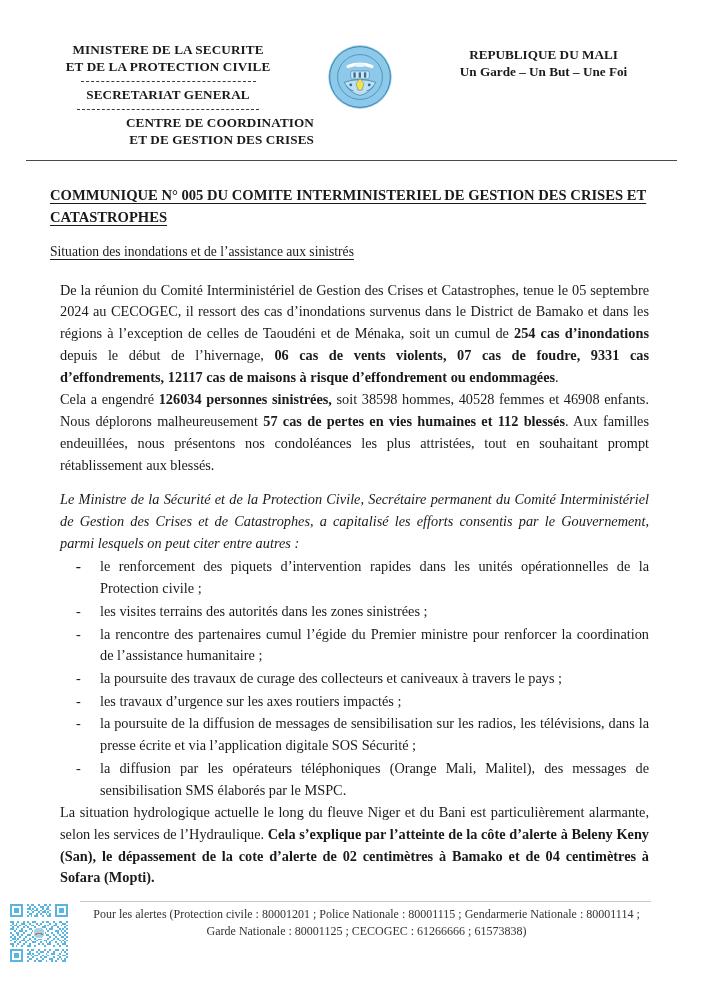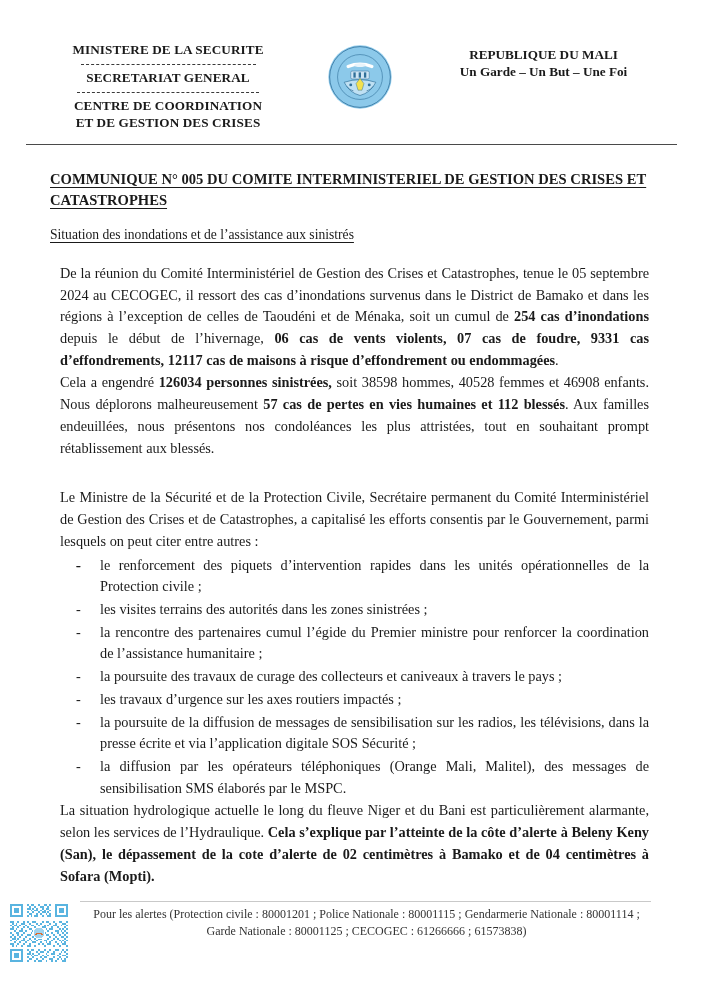--- a/index.html
+++ b/index.html
@@ -43,21 +43,21 @@
   .dashsep {
     border: none;
     border-top: 1.5px dashed #3a3a3a;
     width: 175px;
     margin: 5px auto 5px auto;
     height: 0;
   }
   .dashsep.wide { width: 182px; }
   .centre-block {
     margin-top: 2px;
-    text-align: center;
+    text-align: right;
   }
 
   .header-seal {
     width: 92px;
     display: flex;
     justify-content: center;
     padding-top: 2px;
   }
   .seal {
     width: 66px;
@@ -107,21 +107,21 @@
     margin-top: 20px;
     font-size: 14.3px;
     line-height: 1.52;
     text-align: justify;
   }
   p.para {
     margin: 0 0 1px 0;
     text-align: justify;
     text-justify: inter-word;
   }
-  p.para.spaced { margin-top: 28px; }
+  p.para.spaced { margin-top: 13px; font-style: italic; }
   b { font-weight: bold; }
 
   ul.dash-list {
     list-style: none;
     margin: 2px 0 0 0;
     padding: 0 0 0 14px;
   }
   ul.dash-list li {
     position: relative;
     padding-left: 26px;
@@ -169,20 +169,21 @@
 </head>
 <body>
 
 <div class="page">
 
   <div class="header">
 
     <div class="header-left">
       <div class="ministry">
         <div>MINISTERE DE LA SECURITE</div>
+        <div>ET DE LA PROTECTION CIVILE</div>
       </div>
       <hr class="dashsep">
       <div>SECRETARIAT GENERAL</div>
       <hr class="dashsep wide">
       <div class="centre-block">
         <div>CENTRE DE COORDINATION</div>
         <div>ET DE GESTION DES CRISES</div>
       </div>
     </div>
 

